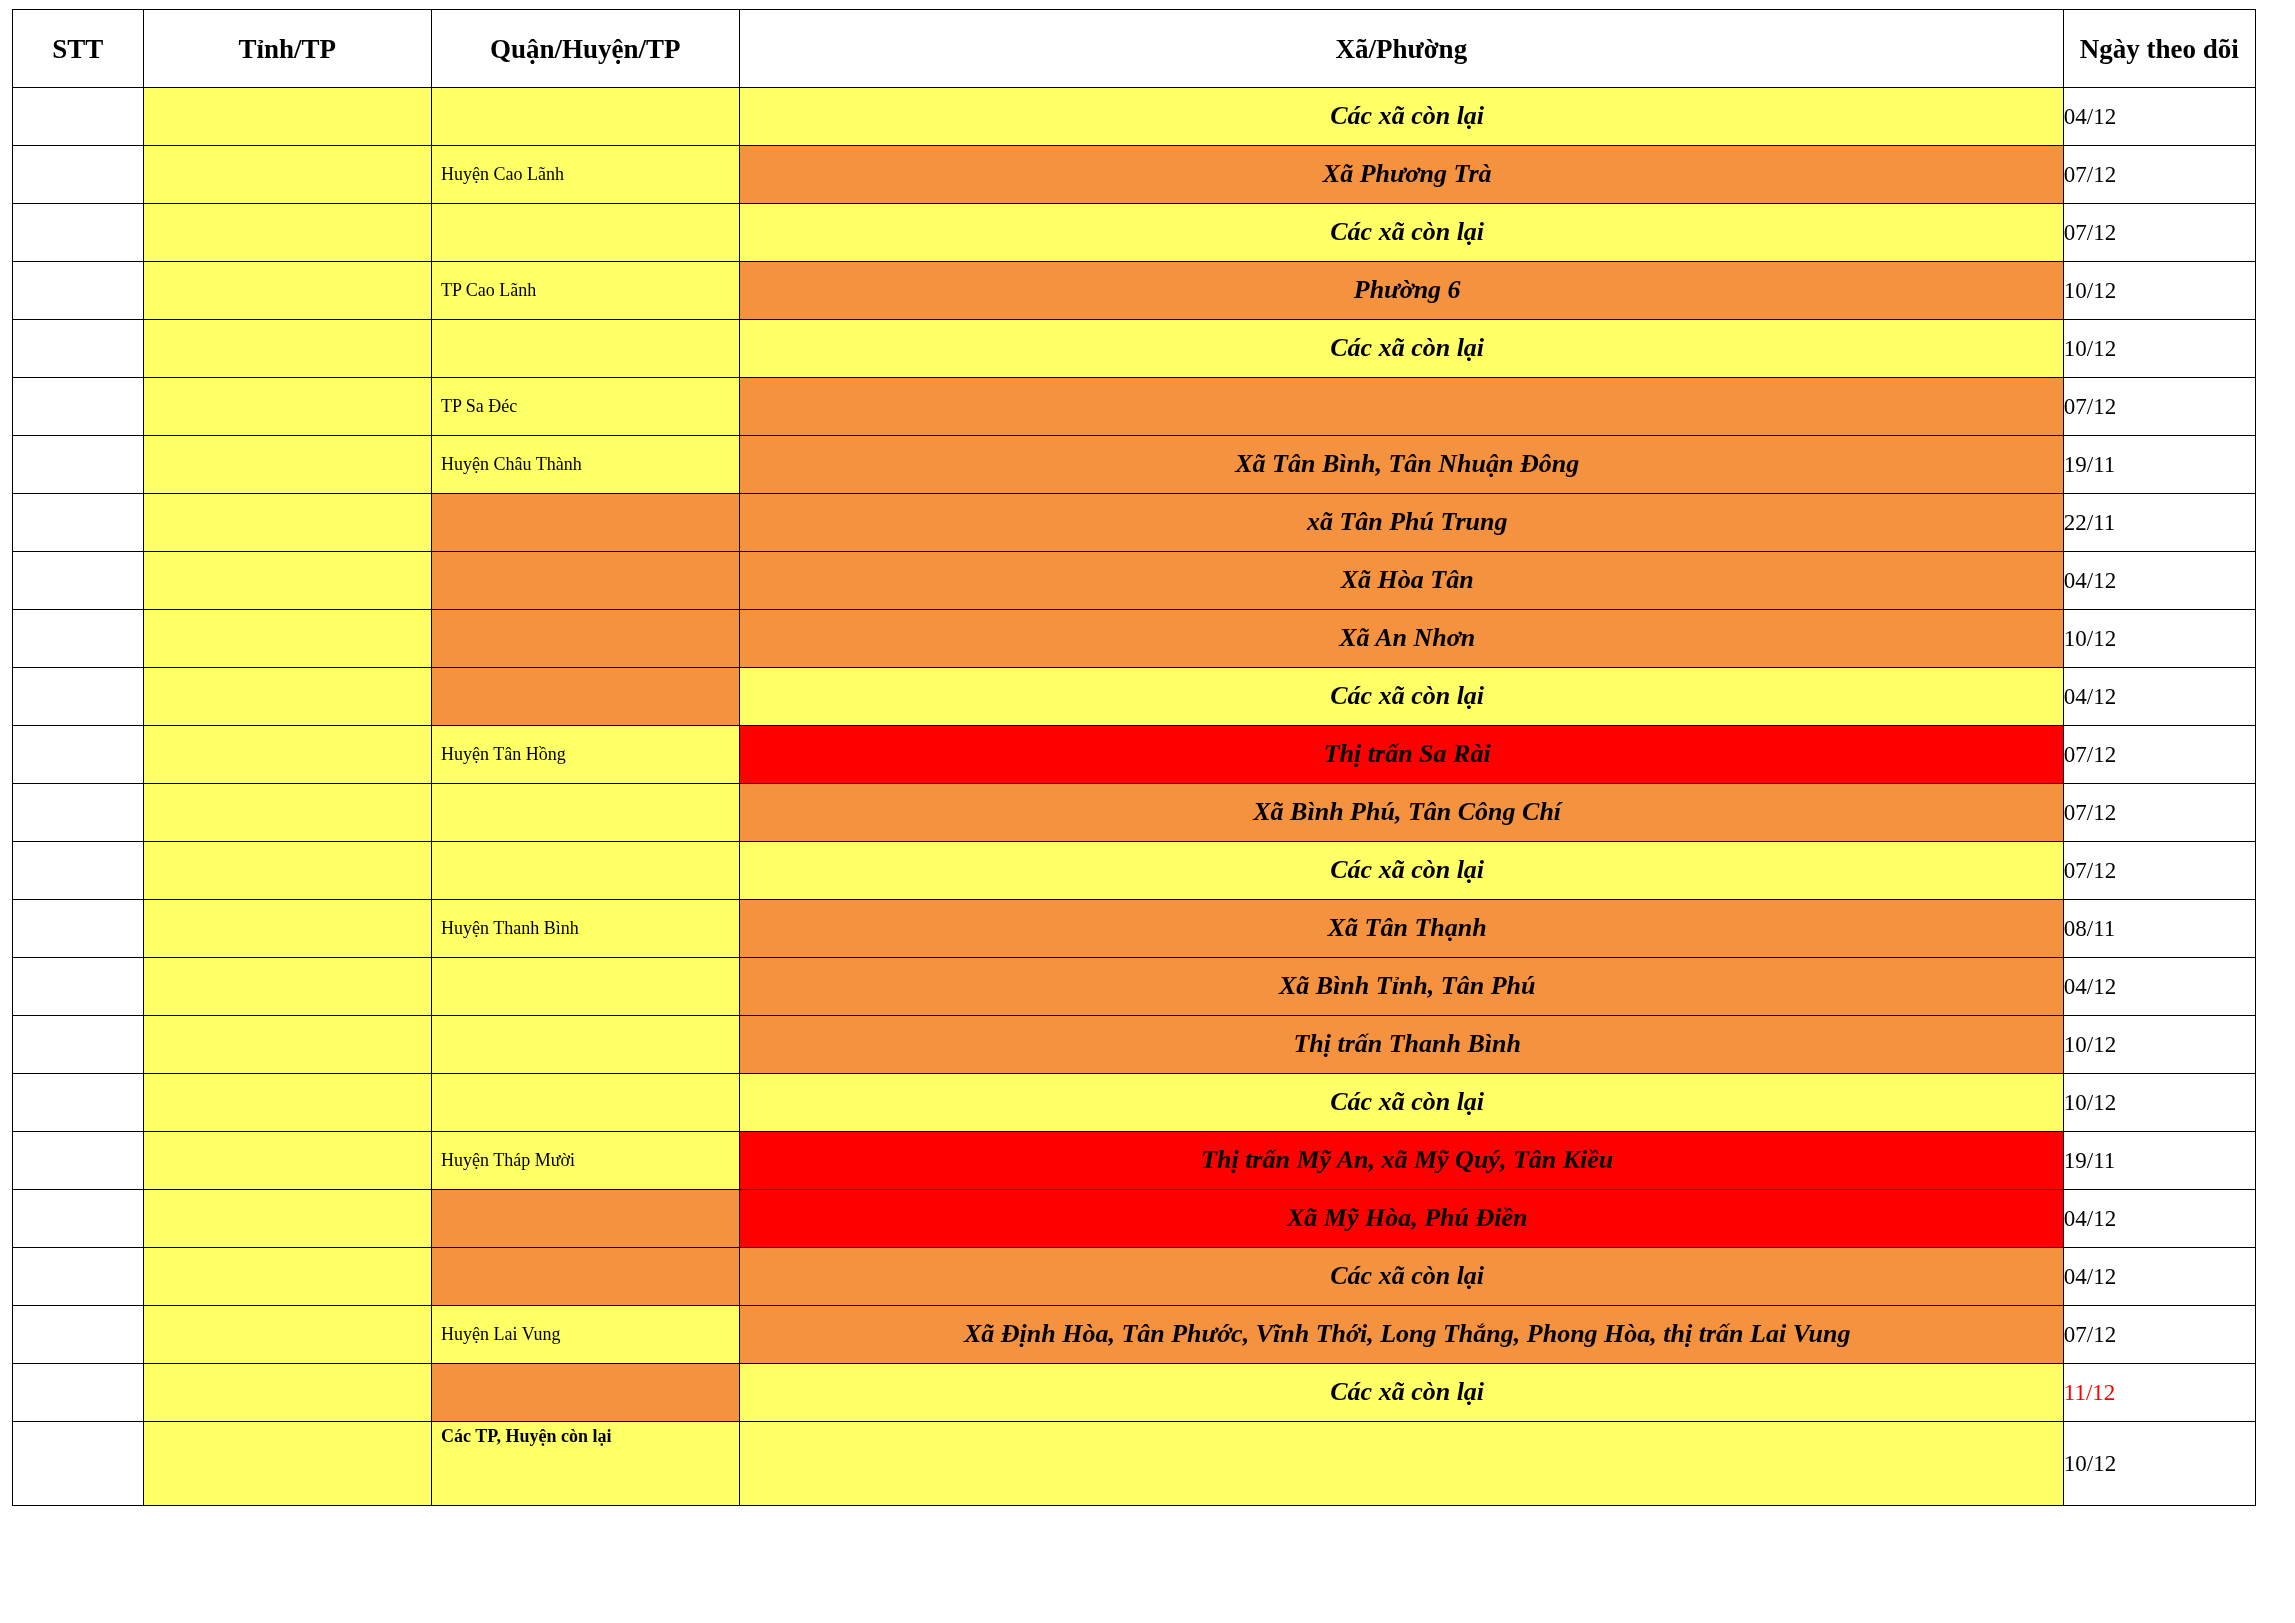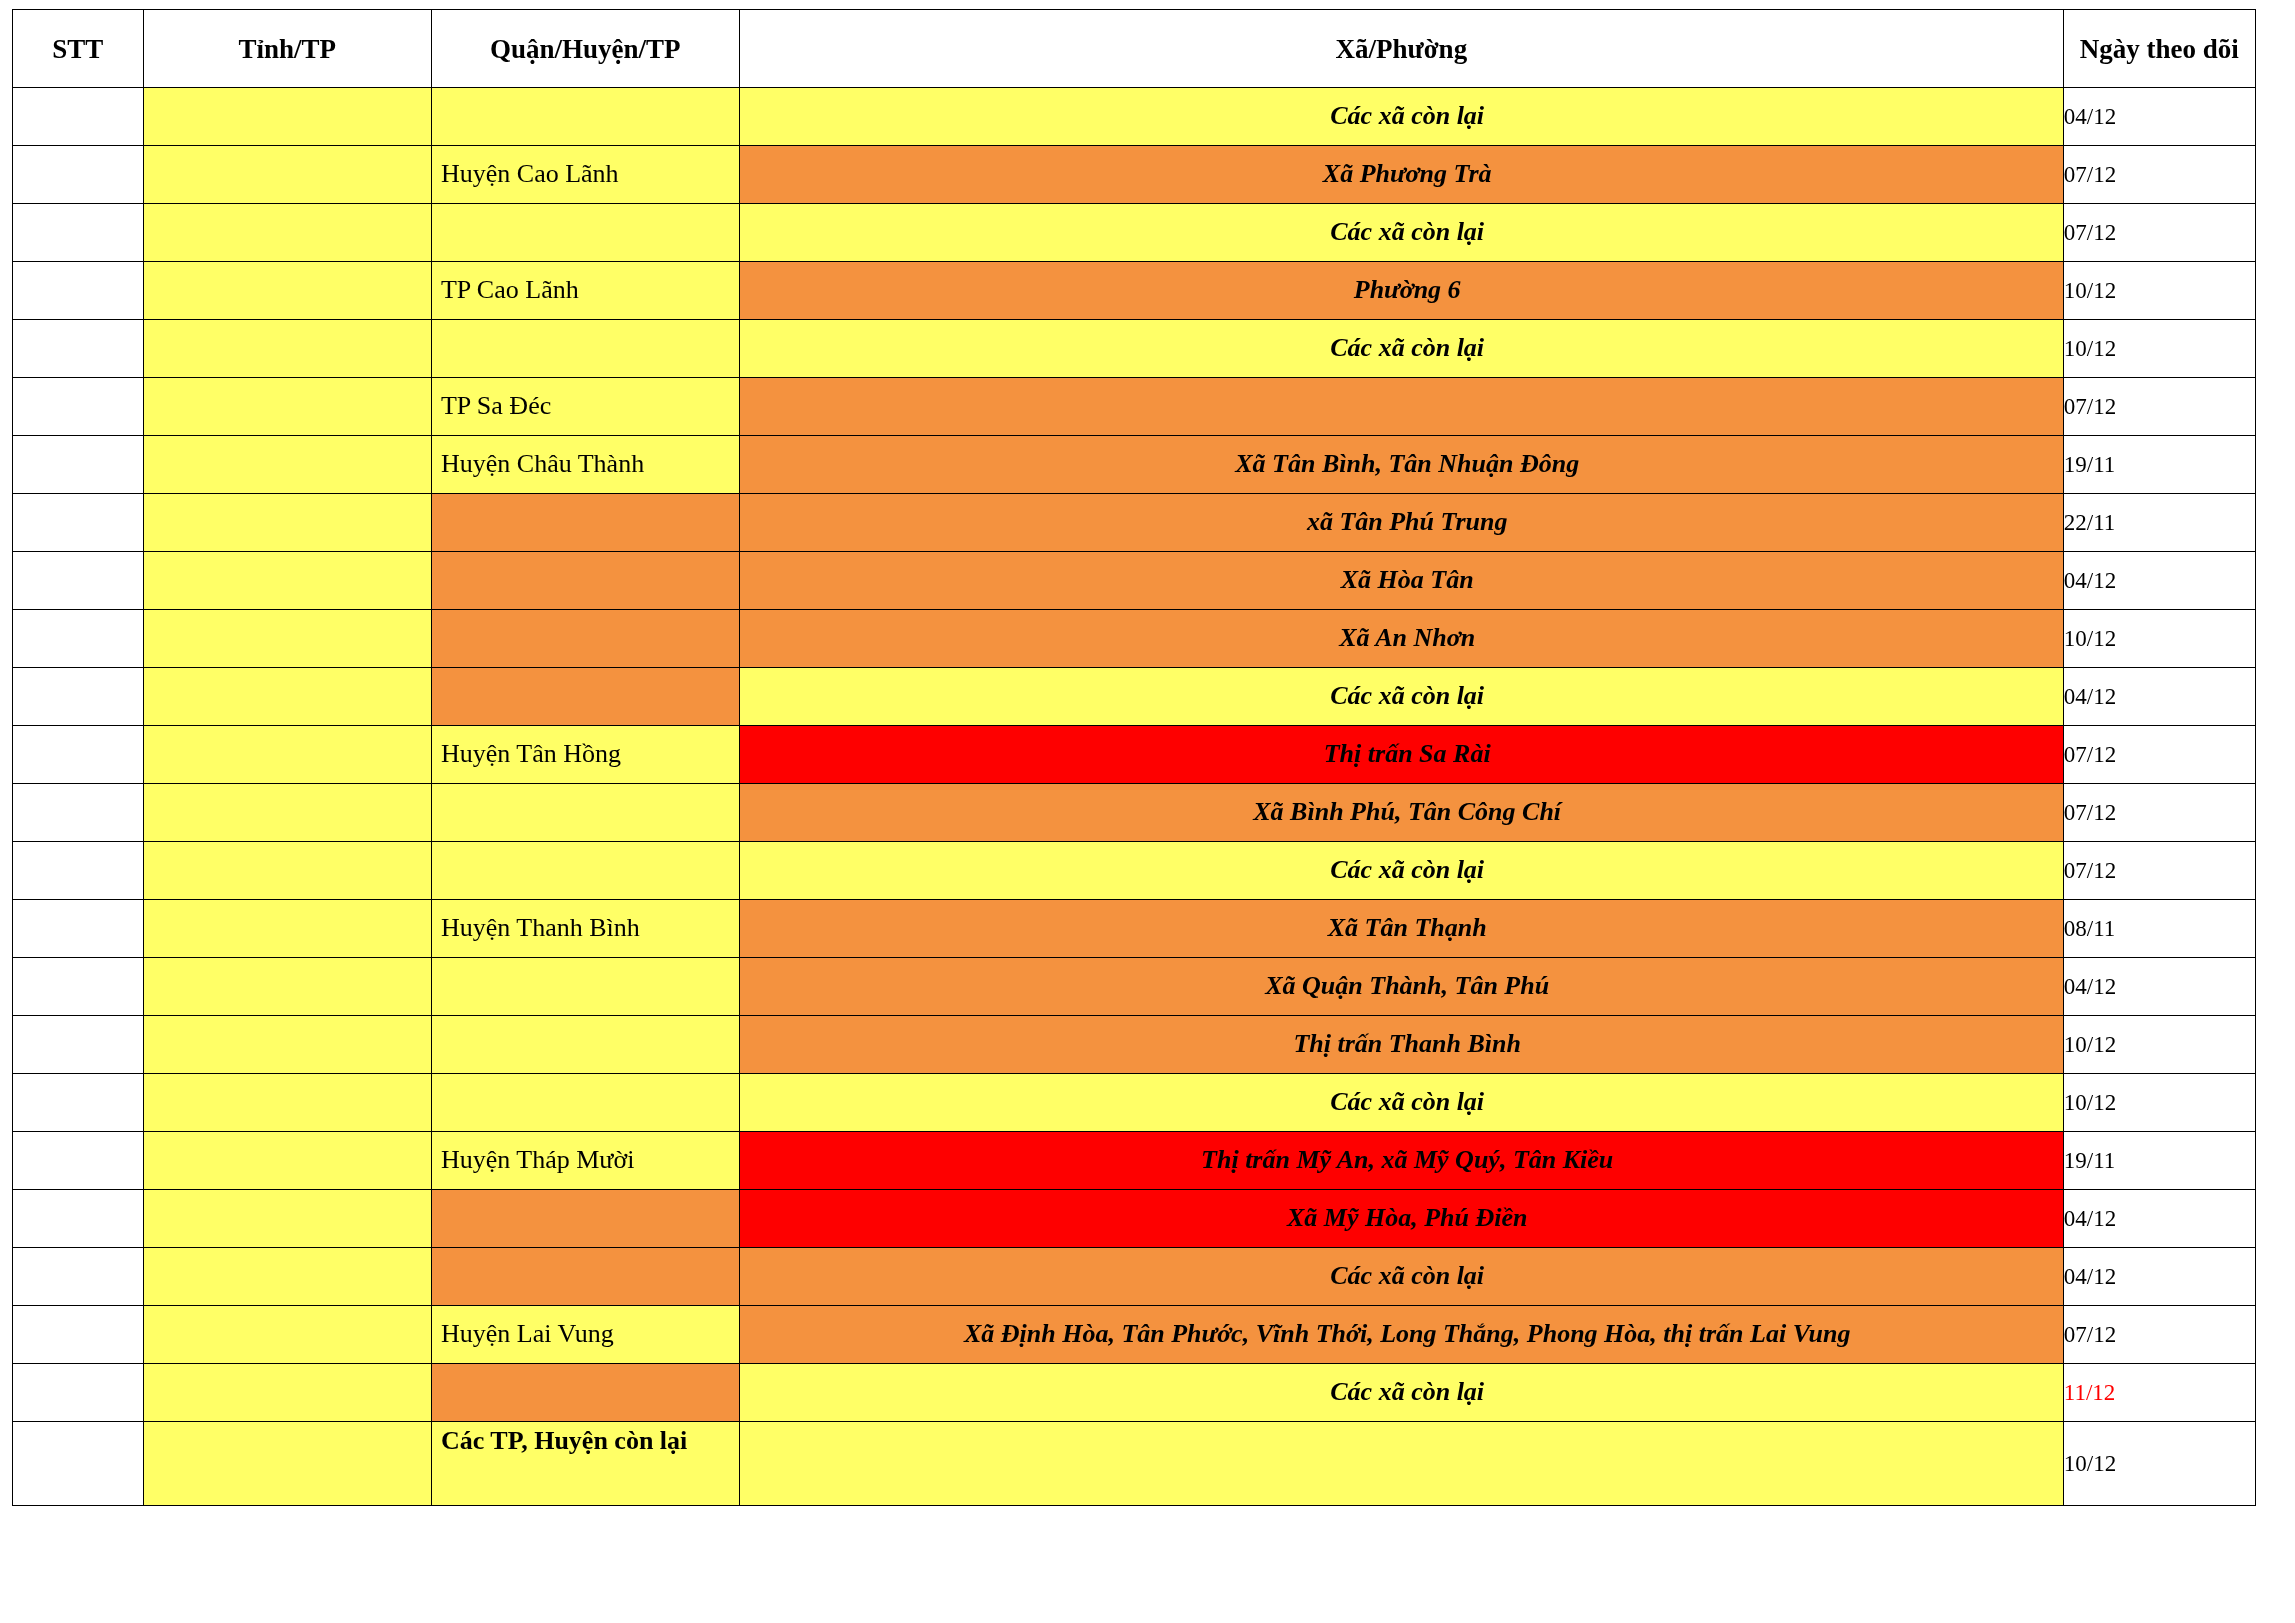--- a/index.html
+++ b/index.html
@@ -41,21 +41,21 @@
     text-align: center;
     background: #ffffff;
     line-height: 1.12;
   }
   tbody tr { height: 58px; }
   tbody td.cell-stt {
     background: #ffffff;
   }
   tbody td.cell-tinh,
   tbody td.cell-quan {
-    font-size: 26px;
+    font-size: 18px;
     padding-left: 10.5px;
     line-height: 1.1;
   }
   tbody td.cell-quan {
     padding-left: 9.2px;
   }
   tbody td.cell-quan.bold {
     font-weight: bold;
   }
   tbody td.cell-xa {
@@ -202,21 +202,21 @@
           <td class="cell-stt bg-white"></td>
           <td class="cell-tinh bg-yellow"></td>
           <td class="cell-quan bg-yellow">Huyện Thanh Bình</td>
           <td class="cell-xa bg-orange">Xã Tân Thạnh</td>
           <td class="cell-ngay bg-white">08/11</td>
         </tr>
         <tr>
           <td class="cell-stt bg-white"></td>
           <td class="cell-tinh bg-yellow"></td>
           <td class="cell-quan bg-yellow"></td>
-          <td class="cell-xa bg-orange">Xã Quận Thành, Tân Phú</td>
+          <td class="cell-xa bg-orange">Xã Bình Tỉnh, Tân Phú</td>
           <td class="cell-ngay bg-white">04/12</td>
         </tr>
         <tr>
           <td class="cell-stt bg-white"></td>
           <td class="cell-tinh bg-yellow"></td>
           <td class="cell-quan bg-yellow"></td>
           <td class="cell-xa bg-orange">Thị trấn Thanh Bình</td>
           <td class="cell-ngay bg-white">10/12</td>
         </tr>
         <tr>

